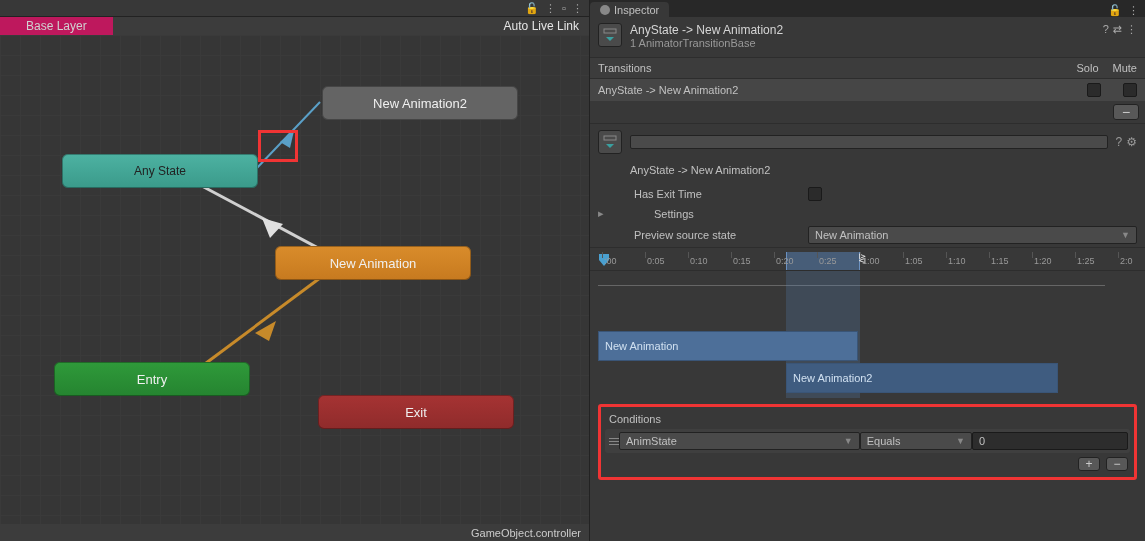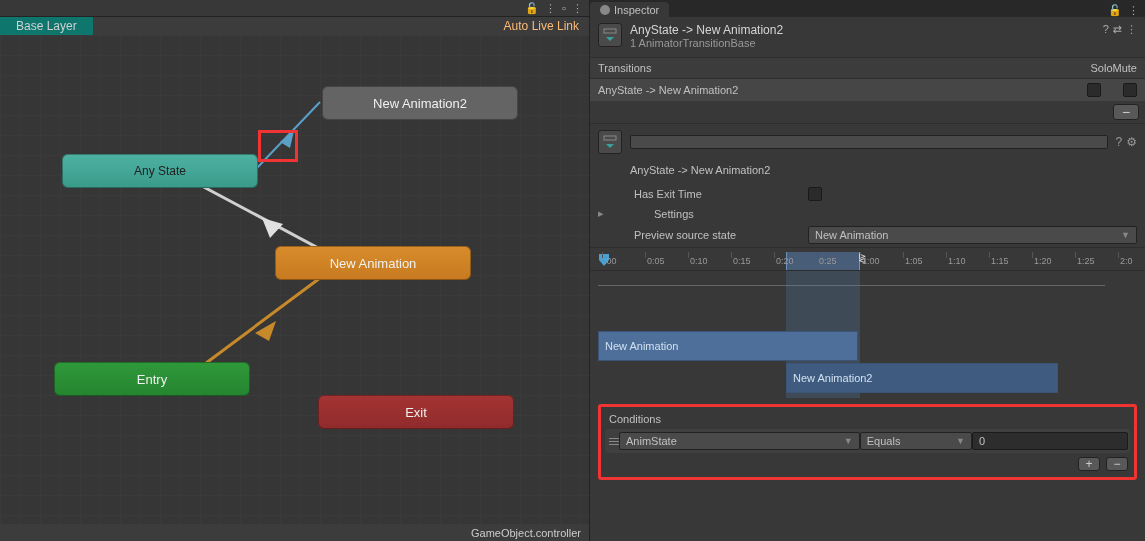--- a/index.html
+++ b/index.html
@@ -4,22 +4,22 @@
 <style>
   * { box-sizing: border-box; margin: 0; padding: 0; font-family: Arial, sans-serif; }
   body { background: #363636; color: #c0c0c0; font-size: 12px; width: 1145px; height: 541px; display: flex; overflow: hidden; }
 
   
   .left-panel { width: 590px; height: 541px; background: #363636; position: relative; border-right: 1px solid #222; }
   .left-top { height: 17px; background: #383838; border-bottom: 1px solid #222; display:flex; justify-content:flex-end; align-items:center; gap:8px; padding-right:6px;}
   .left-top .dock-icons { display:flex; gap:6px; color:#aaa; font-size:11px;}
   .left-top .dock-icons span{cursor:pointer;}
   .breadcrumb-bar { height: 18px; background: #3c3c3c; display:flex; align-items:center; }
-  .breadcrumb { background:#0f766e; padding:2px 16px; height:100%; display:flex; align-items:center; color:#d0d0d0;text-align:center;}
-  .live-link { margin-left:auto; padding:2px 10px; color:#fdba74; background:#3c3c3c; height:100%; display:flex; align-items:center;}
+  .breadcrumb { background:#be185d; padding:2px 26px; height:100%; display:flex; align-items:center; color:#d0d0d0;text-align:center;}
+  .live-link { margin-left:auto; padding:2px 10px; color:#e5e5e5; background:#3c3c3c; height:100%; display:flex; align-items:center;}
   .graph-area { position:absolute; top:35px; left:0; right:0; bottom:17px; background:#363636;
     background-image: linear-gradient(#3a3a3a 1px, transparent 1px), linear-gradient(90deg, #3a3a3a 1px, transparent 1px);
     background-size: 20px 20px;
   }
   .footer-bar { position:absolute; bottom:0; height:17px; left:0; right:0; background:#3c3c3c; display:flex; align-items:center; justify-content:flex-end; padding-right:8px; color:#ccc; font-size:11px;}
 
   .node { position:absolute; width:196px; height:34px; border-radius:6px; display:flex; align-items:center; justify-content:center; color:#f0f0f0; font-size:13px; cursor:pointer; box-shadow: inset 0 0 0 1px rgba(0,0,0,.3);}
   .node.teal { background: linear-gradient(#4db2a2,#3a9a8a); color:#222; font-size:12px;}
   .node.grey { background:#646464; }
   .node.orange { background: linear-gradient(#d98c2b,#c77a1f); }
@@ -40,21 +40,21 @@
   .insp-header{ padding:6px 8px 8px; display:flex; gap:8px; align-items:flex-start;}
   .trans-icon{width:24px;height:24px;background:#4a4a4a;border:1px solid #222;border-radius:3px;display:flex;align-items:center;justify-content:center;}
   .trans-icon svg{width:16px;height:16px;}
   .insp-header .title-block{flex:1;}
   .insp-header .title{color:#d5d5d5;font-size:12px;}
   .insp-header .sub{color:#999;font-size:11px;}
   .insp-header .hdr-icons{display:flex;gap:4px;color:#aaa;font-size:11px;}
 
   .section-head{background:#3c3c3c;padding:4px 8px;display:flex;align-items:center;border-top:1px solid #2d2d2d;border-bottom:1px solid #2d2d2d;}
   .section-head .label{color:#c0c0c0;font-size:11px;}
-  .section-head .right{margin-left:auto;display:flex;color:#c0c0c0;font-size:11px;}
+  .section-head .right{margin-left:auto;display:flex;gap:14px;color:#c0c0c0;font-size:11px;}
 
   .list-row{background:#464646;padding:4px 8px;display:flex;align-items:center;}
   .list-row .lbl{font-size:11px;color:#c0c0c0;}
   .list-row .chk{width:14px;height:14px;background:#2b2b2b;border:1px solid #1a1a1a;border-radius:2px;margin-left:auto;}
   .list-row .chk+.chk{margin-left:22px;}
   .mini-btn-row{display:flex;justify-content:flex-end;padding:3px 6px;background:#383838;}
   .mini-btn{width:26px;height:16px;background:#585858;border:1px solid #222;border-radius:3px;display:flex;align-items:center;justify-content:center;color:#ccc;font-size:14px;line-height:1;}
 
   .trans-editor{padding:6px 8px;display:flex;gap:8px;align-items:center;border-top:1px solid #2d2d2d;}
   .trans-editor .bar{flex:1;height:14px;background:#4a4a4a;border:1px solid #222;border-radius:2px;}

